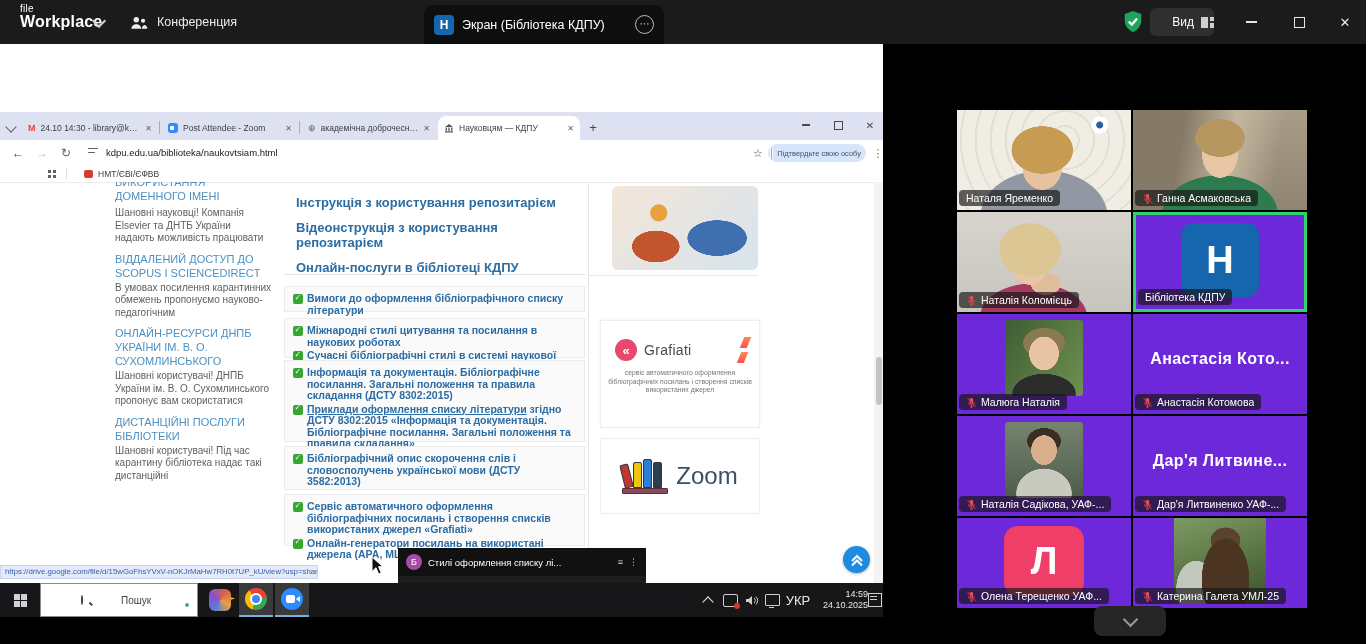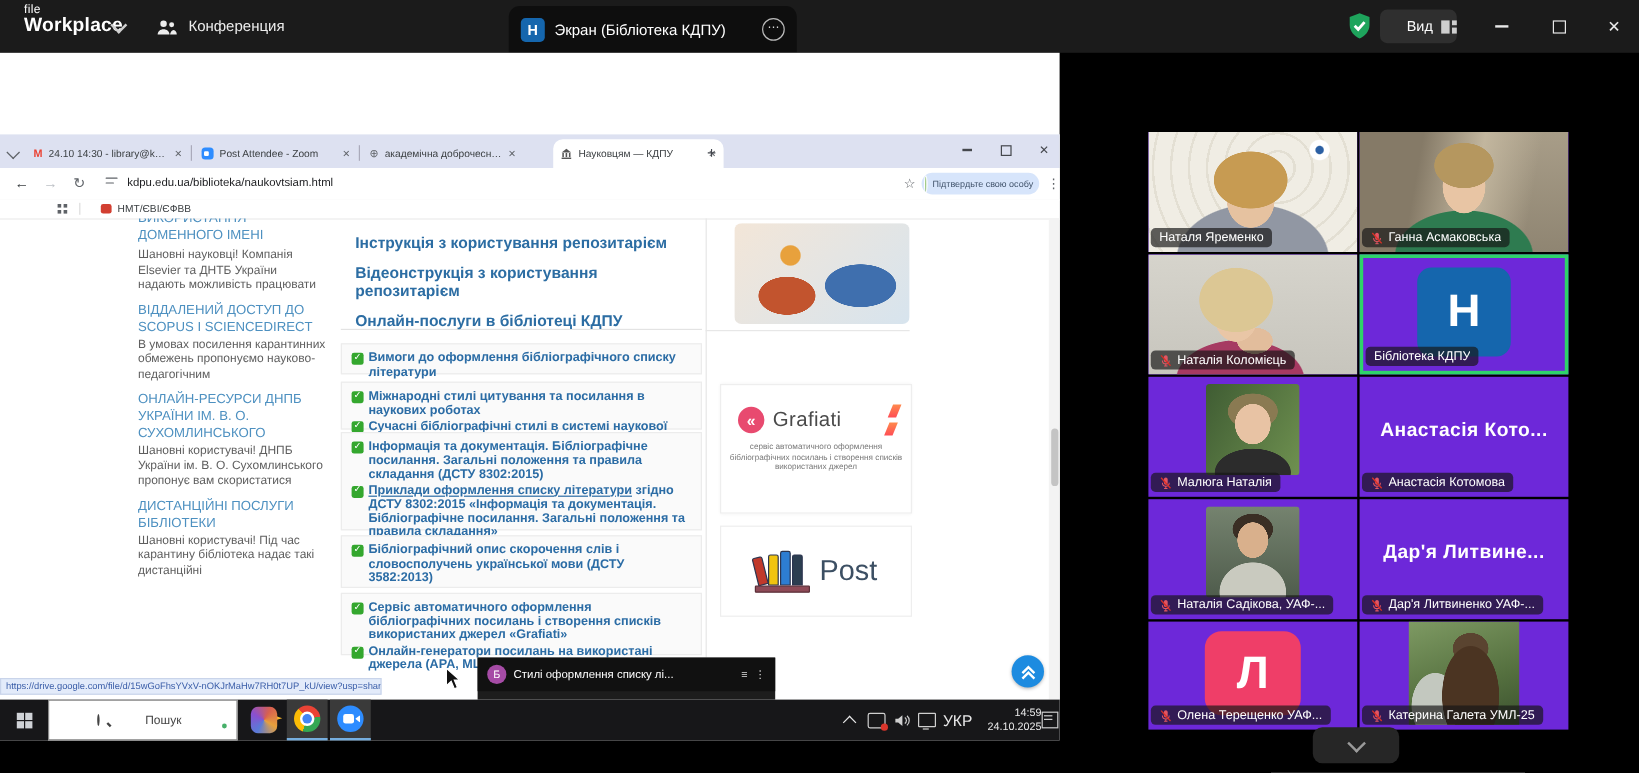--- a/index.html
+++ b/index.html
@@ -87,21 +87,21 @@
   .hline{left:588px;top:163px;width:170px;height:1px;background:#e7e7e7;}
   .illus{left:612px;top:74px;width:146px;height:84px;border-radius:6px;
     background:
       radial-gradient(circle at 32% 32%,#e8a13c 0 8px,rgba(0,0,0,0) 9px),
       radial-gradient(ellipse 30px 18px at 72% 62%,#3f6fae 98%,rgba(0,0,0,0) 100%),
       radial-gradient(ellipse 24px 16px at 30% 72%,#c2542e 98%,rgba(0,0,0,0) 100%),
       linear-gradient(135deg,#f3e6d8,#d7e4ee);}
   .gcard{left:600px;top:208px;width:158px;height:106px;background:#fff;border:1px solid #eee;box-shadow:0 0 3px rgba(0,0,0,.06);}
   .grow{display:flex;align-items:center;gap:7px;padding:16px 0 6px 14px;}
   .gcircle{width:22px;height:22px;border-radius:50%;background:#e84a6f;color:#fff;font-size:13px;font-weight:bold;display:flex;align-items:center;justify-content:center;}
-  .gname{font-size:17px;color:#4a4a4a;letter-spacing:.3px;}
+  .gname{font-size:14px;color:#4a4a4a;letter-spacing:.3px;}
   .gbolt{margin-left:auto;margin-right:10px;width:10px;height:26px;position:relative;}
   .gbolt i{position:absolute;left:0;width:7px;background:linear-gradient(#ff8a4d,#ff4d55);transform:skewX(-22deg);}
   .gbolt i.t{top:0;height:11px;left:3px;}
   .gbolt i.b{bottom:0;height:11px;}
   .gtag{font-size:6.8px;line-height:8.6px;color:#777;text-align:center;padding:0 6px;}
   .mcard{left:600px;top:326px;width:158px;height:74px;background:#fff;border:1px solid #eee;display:flex;align-items:center;justify-content:center;gap:8px;}
   .books{width:46px;height:36px;position:relative;}
   .books i{position:absolute;bottom:6px;border-radius:2px 2px 0 0;border:1px solid #2c3550;box-sizing:border-box;}
   .books .b1{left:0;width:9px;height:24px;background:#c0392b;transform:rotate(-14deg);}
   .books .b2{left:11px;width:9px;height:26px;background:#f1c40f;}
@@ -263,21 +263,21 @@
         <span class="fav fav-zoom"></span>
         <span class="ttl">Post Attendee - Zoom</span>
         <span class="tx">✕</span>
       </div>
       <div class="tsep abs" style="left:299px;"></div>
       <div class="btab abs" style="left:302px;width:134px;">
         <span class="fav fav-globe">⊕</span>
         <span class="ttl">академічна доброчесність</span>
         <span class="tx">✕</span>
       </div>
-      <div class="btab active abs" style="left:438px;width:142px;margin-left:23px;">
+      <div class="btab active abs" style="left:438px;width:142px;">
         <span class="fav">
             <svg width="10" height="10" viewBox="0 0 10 10">
               <path d="M1 4h8L5 1z" fill="#555"></path>
               <rect x="1.6" y="4.5" width="1.3" height="3.4" fill="#555"></rect>
               <rect x="4.35" y="4.5" width="1.3" height="3.4" fill="#555"></rect>
               <rect x="7.1" y="4.5" width="1.3" height="3.4" fill="#555"></rect>
               <rect x="1" y="8.3" width="8" height="1.2" fill="#555"></rect>
             </svg>
           </span>
         <span class="ttl">Науковцям — КДПУ</span>
@@ -401,21 +401,21 @@
       <div class="gtag">сервіс автоматичного оформлення бібліографічних посилань і створення списків використаних джерел</div>
     </div>
     <div class="mcard abs">
       <span class="books">
           <i class="b1"></i>
           <i class="b2"></i>
           <i class="b3"></i>
           <i class="b4"></i>
           <i class="shelf"></i>
         </span>
-      <span class="mybib">Post</span>
+      <span class="mybib">Zoom</span>
     </div>
 
     <div class="vembed abs">
       <div class="vhead">
         <span class="vavatar">Б</span>
         <span class="vtitle">Стилі оформлення списку лі...</span>
         <span class="vico2">≡</span>
         <span class="vico2">⋮</span>
       </div>
     </div>

